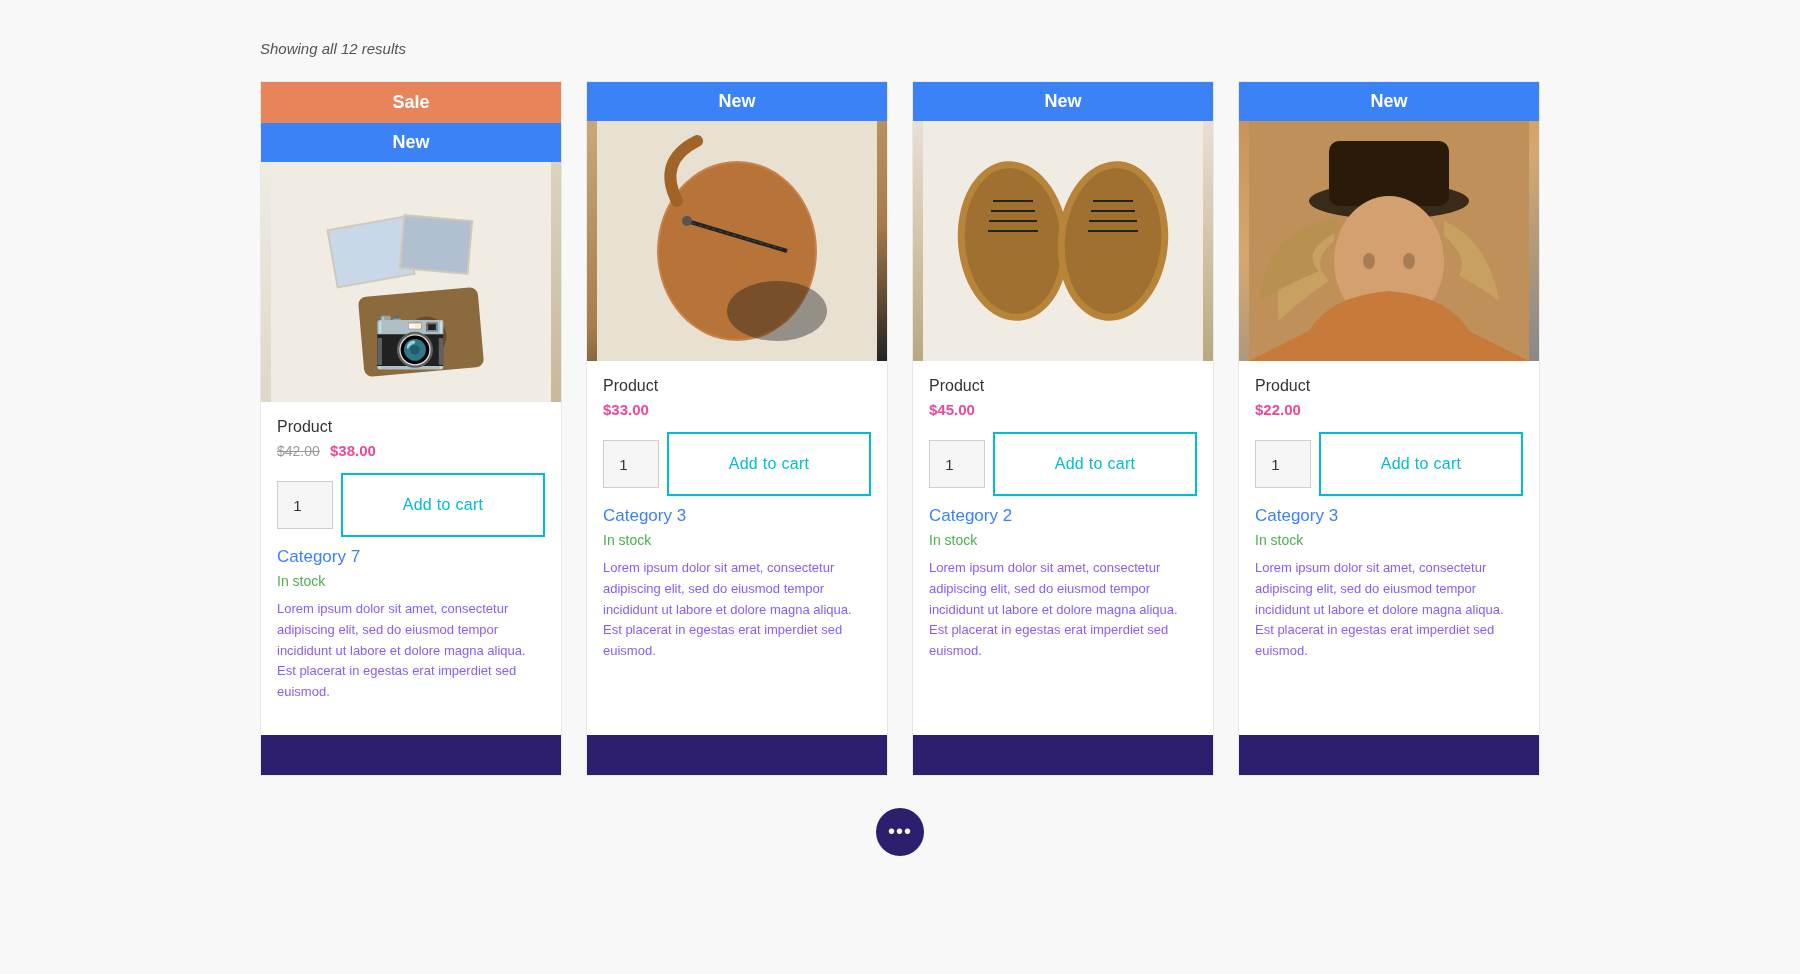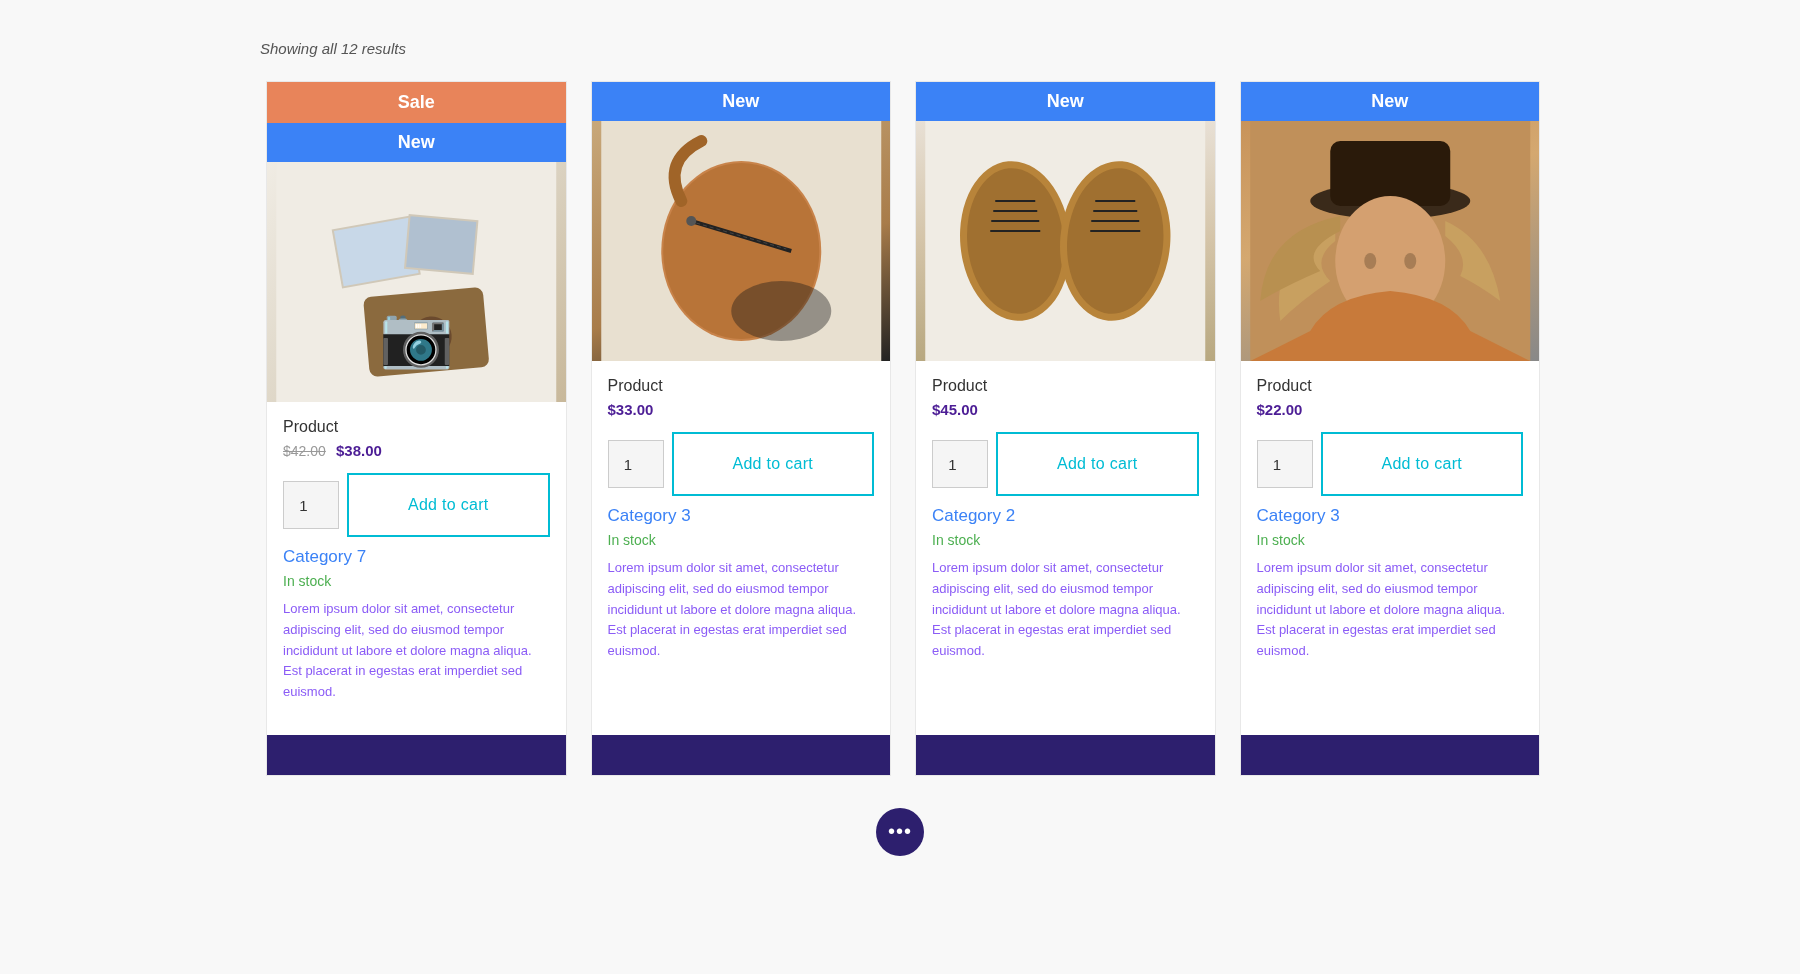--- a/index.html
+++ b/index.html
@@ -31,21 +31,20 @@
       font-size: 14px;
       color: #333;
       appearance: auto;
       cursor: pointer;
       min-width: 180px;
     }
     .products-grid {
       display: grid;
       grid-template-columns: repeat(4, 1fr);
       gap: 24px;
-      margin-left: 6px;
     }
     .product-card {
       background: #fff;
       border: 1px solid #e8e8e8;
       display: flex;
       flex-direction: column;
     }
     .product-badge-container {
       position: relative;
     }
@@ -90,21 +89,21 @@
       font-size: 15px;
       color: #333;
     }
     .price-original {
       color: #999;
       text-decoration: line-through;
       margin-right: 6px;
       font-size: 14px;
     }
     .price-sale {
-      color: #4c1d95;
+      color: #ec4899;
       font-weight: 600;
     }
     .add-to-cart-row {
       display: flex;
       align-items: center;
       gap: 8px;
       margin-top: 8px;
     }
     .qty-input {
       width: 56px;

